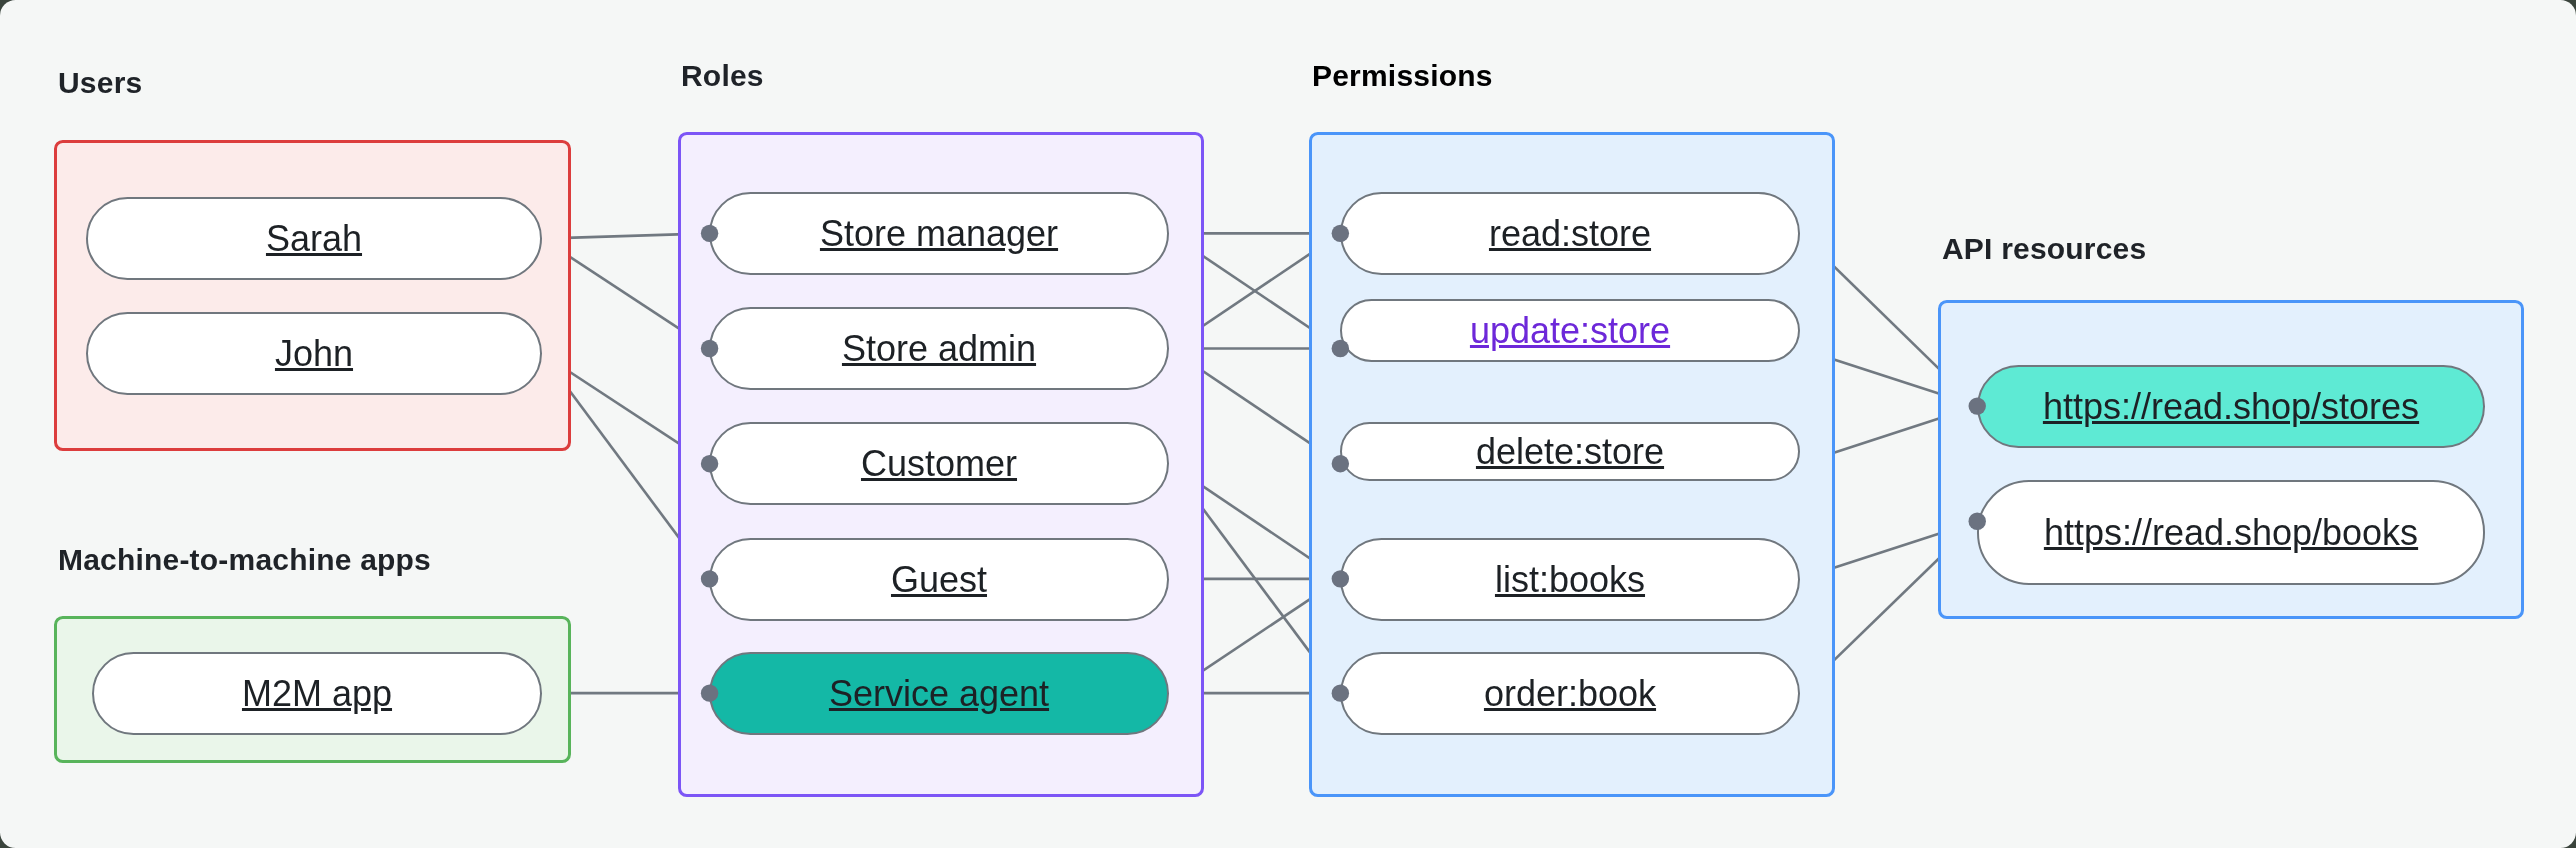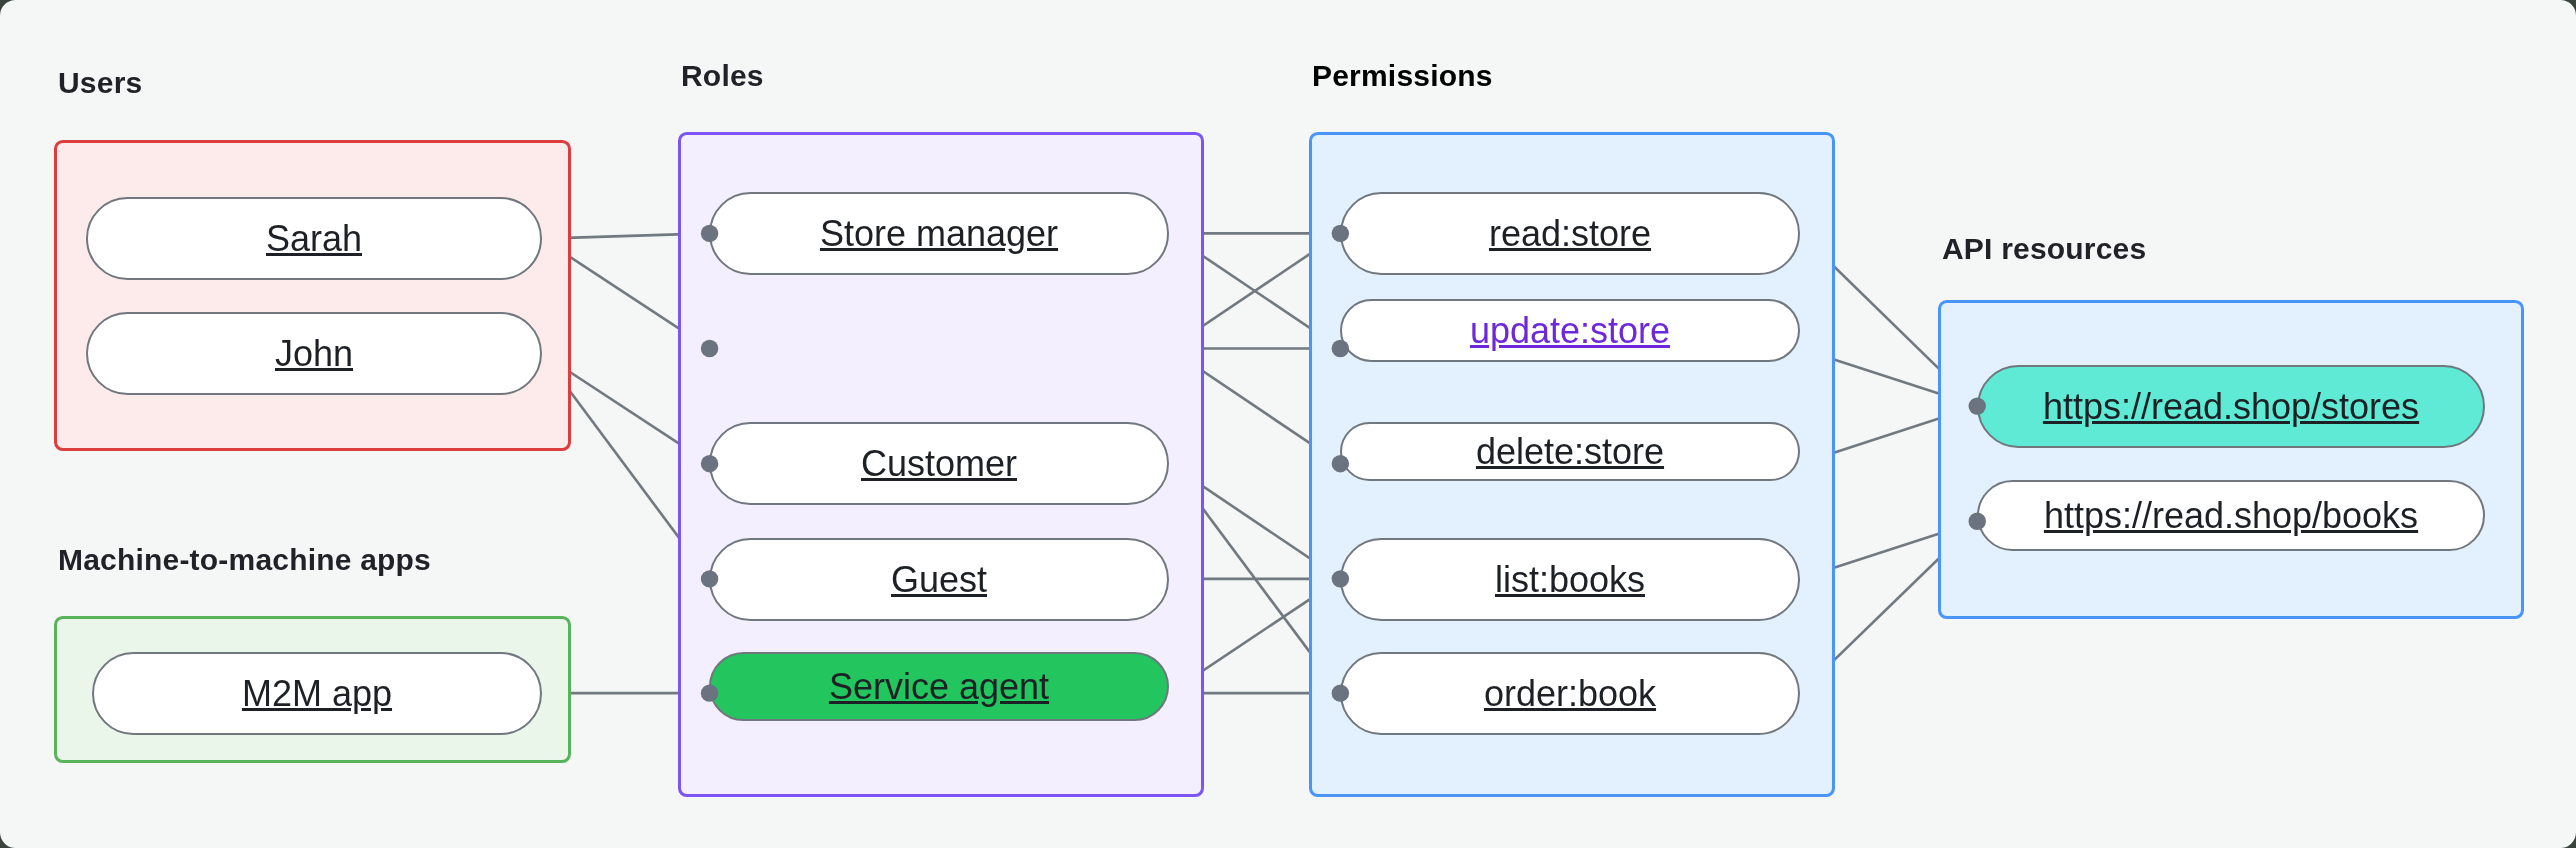--- a/index.html
+++ b/index.html
@@ -84,32 +84,33 @@
   <div class="sec-label" style="color: rgb(31, 35, 40); left: 58px; top: 543px;">Machine-to-machine apps</div>
   <div class="sec-label" style="color: rgb(31, 35, 40); left: 681px; top: 59px;">Roles</div>
   <div class="sec-label" style="color: #000000; left: 1312px; top: 59px;">Permissions</div>
   <div class="sec-label" style="color: rgb(31, 35, 40); left: 1942px; top: 232px;">API resources</div>
 
   <div class="pill" style="left: 86px; top: 197px; width: 456px; height: 83px; background: rgb(255, 255, 255); border-color: rgb(112, 119, 126); color: rgb(29, 33, 37);">Sarah</div>
   <div class="pill" style="left: 86px; top: 312px; width: 456px; height: 83px; background: rgb(255, 255, 255); border-color: rgb(112, 119, 126); color: rgb(29, 33, 37);">John</div>
   <div class="pill" style="left: 92px; top: 652px; width: 450px; height: 83px; background: rgb(255, 255, 255); border-color: rgb(112, 119, 126); color: rgb(29, 33, 37);">M2M app</div>
 
   <div class="pill" style="left: 709px; top: 192px; width: 460px; height: 83px; background: rgb(255, 255, 255); border-color: rgb(112, 119, 126); color: rgb(29, 33, 37);">Store manager</div>
+  <div class="pill" style="left: 709px; top: 307px; width: 460px; height: 83px; background: rgb(255, 255, 255); border-color: rgb(112, 119, 126); color: rgb(29, 33, 37);">Store admin</div>
   <div class="pill" style="left: 709px; top: 422px; width: 460px; height: 83px; background: rgb(255, 255, 255); border-color: rgb(112, 119, 126); color: rgb(29, 33, 37);">Customer</div>
   <div class="pill" style="left: 709px; top: 538px; width: 460px; height: 83px; background: rgb(255, 255, 255); border-color: rgb(112, 119, 126); color: rgb(29, 33, 37);">Guest</div>
-  <div class="pill" style="left: 709px; top: 652px; width: 460px; height: 69px; background: #22c55e; border-color: rgb(112, 119, 126); color: rgb(29, 33, 37);">Service agent</div>
+  <div class="pill" style="left: 709px; top: 652px; width: 460px; height: 83px; background: #14b8a6; border-color: rgb(112, 119, 126); color: rgb(29, 33, 37);">Service agent</div>
 
   <div class="pill" style="left: 1340px; top: 192px; width: 460px; height: 83px; background: rgb(255, 255, 255); border-color: rgb(112, 119, 126); color: rgb(29, 33, 37); text-align: center;">read:store</div>
   <div class="pill" style="left: 1340px; top: 299px; width: 460px; height: 63px; background: rgb(255, 255, 255); border-color: rgb(112, 119, 126); color: #6d28d9;">update:store</div>
   <div class="pill" style="left: 1340px; top: 422px; width: 460px; height: 59px; background: rgb(255, 255, 255); border-color: rgb(112, 119, 126); color: rgb(29, 33, 37);">delete:store</div>
   <div class="pill" style="left: 1340px; top: 538px; width: 460px; height: 83px; background: rgb(255, 255, 255); border-color: rgb(112, 119, 126); color: rgb(29, 33, 37);">list:books</div>
   <div class="pill" style="left: 1340px; top: 652px; width: 460px; height: 83px; background: rgb(255, 255, 255); border-color: rgb(112, 119, 126); color: rgb(29, 33, 37);">order:book</div>
 
   <div class="pill" style="left: 1977px; top: 365px; width: 508px; height: 83px; background: #5eead4; border-color: rgb(112, 119, 126); color: rgb(29, 33, 37);">https://read.shop/stores</div>
-  <div class="pill" style="left: 1977px; top: 480px; width: 508px; height: 71px; background: rgb(255, 255, 255); border-color: rgb(112, 119, 126); color: rgb(29, 33, 37);">https://read.shop/books</div>
+  <div class="pill" style="left: 1977px; top: 480px; width: 508px; height: 105px; background: rgb(255, 255, 255); border-color: rgb(112, 119, 126); color: rgb(29, 33, 37);">https://read.shop/books</div>
 
   <svg class="layer" id="edge-dots" viewBox="0 0 2952 972">
       <circle cx="813" cy="267.5" r="10" fill="#6b7280"></circle>
       <circle cx="813" cy="399.5" r="10" fill="#6b7280"></circle>
       <circle cx="813" cy="531.5" r="10" fill="#6b7280"></circle>
       <circle cx="813" cy="663.5" r="10" fill="#6b7280"></circle>
       <circle cx="813" cy="794.5" r="10" fill="#6b7280"></circle>
       <circle cx="1536" cy="267.5" r="10" fill="#6b7280"></circle>
       <circle cx="1536" cy="399.5" r="10" fill="#6b7280"></circle>
       <circle cx="1536" cy="531.5" r="10" fill="#6b7280"></circle>

